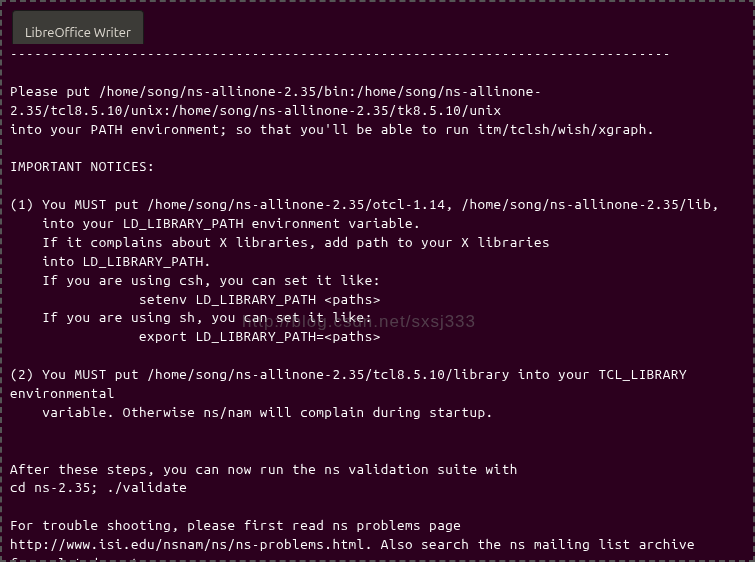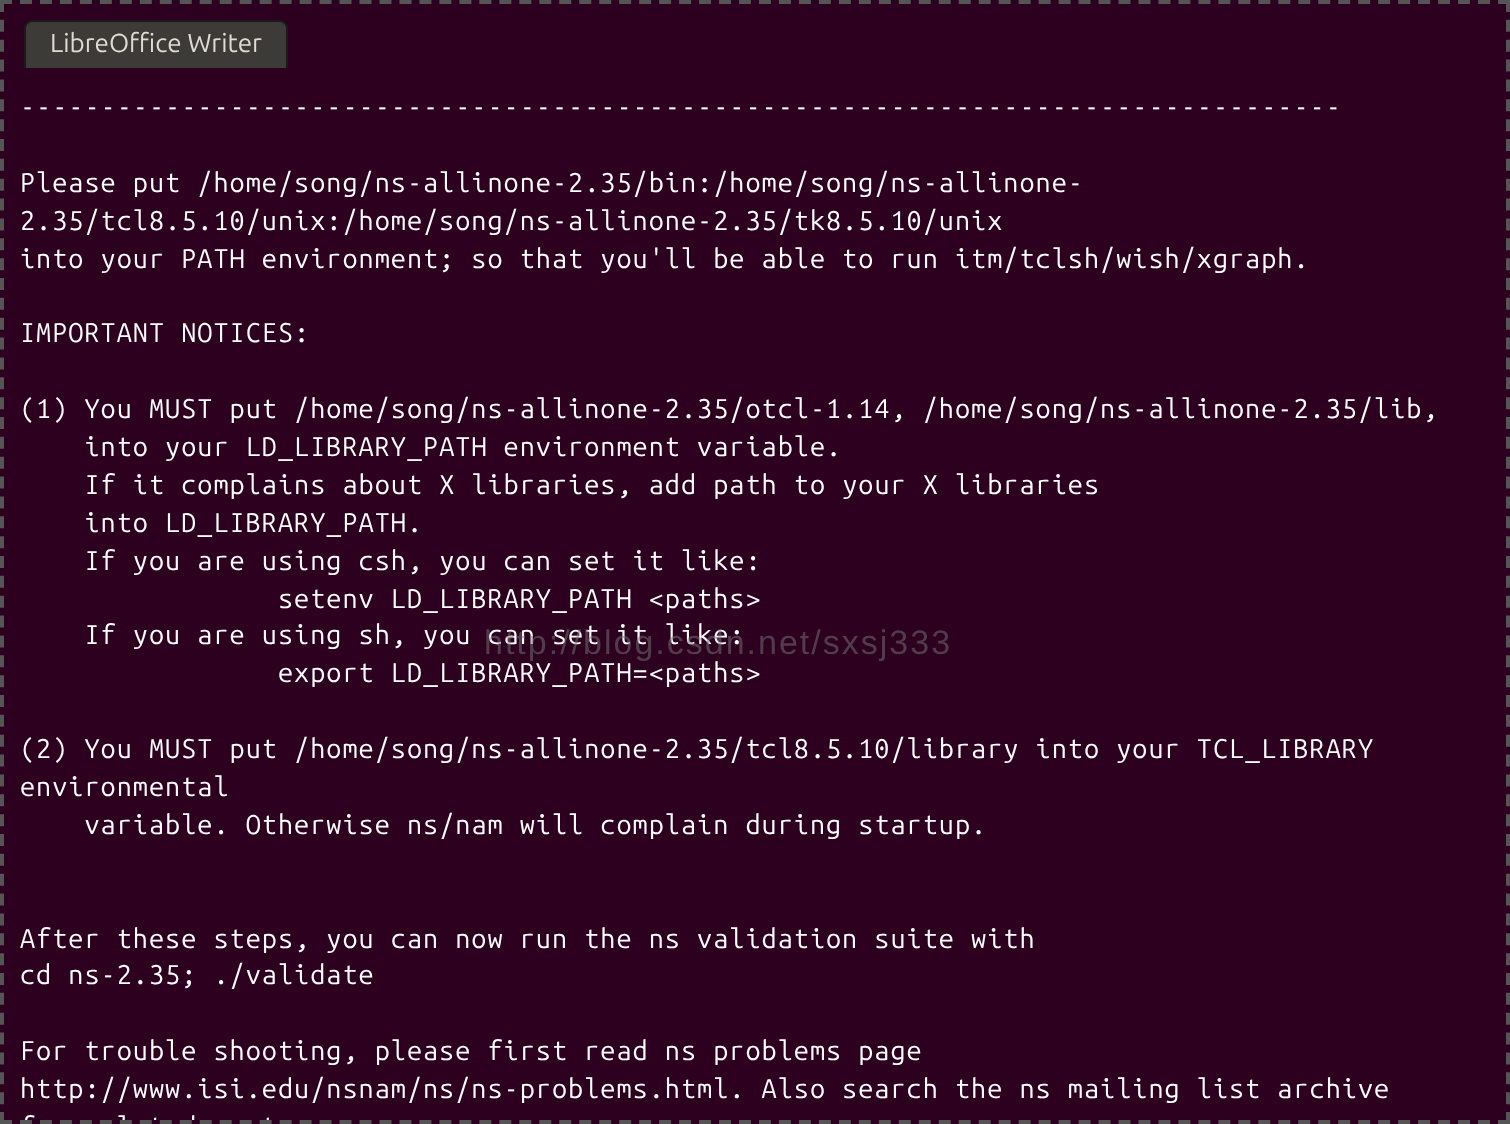--- a/index.html
+++ b/index.html
@@ -18,21 +18,21 @@
     }
     .tab-container {
       position: absolute;
       top: 8px;
       left: 10px;
       z-index: 10;
     }
     .tab {
       background: #3c3b37;
       color: #dfdbd2;
-      padding: 4px 12px 5px 12px;
+      padding: 14px 12px 5px 12px;
       border-radius: 4px 4px 0 0;
       font-family: 'Ubuntu', sans-serif;
       font-size: 13px;
       display: inline-block;
       border: 1px solid #1a1a1a;
       border-bottom: none;
     }
     .terminal {
       position: absolute;
       top: 34px;

